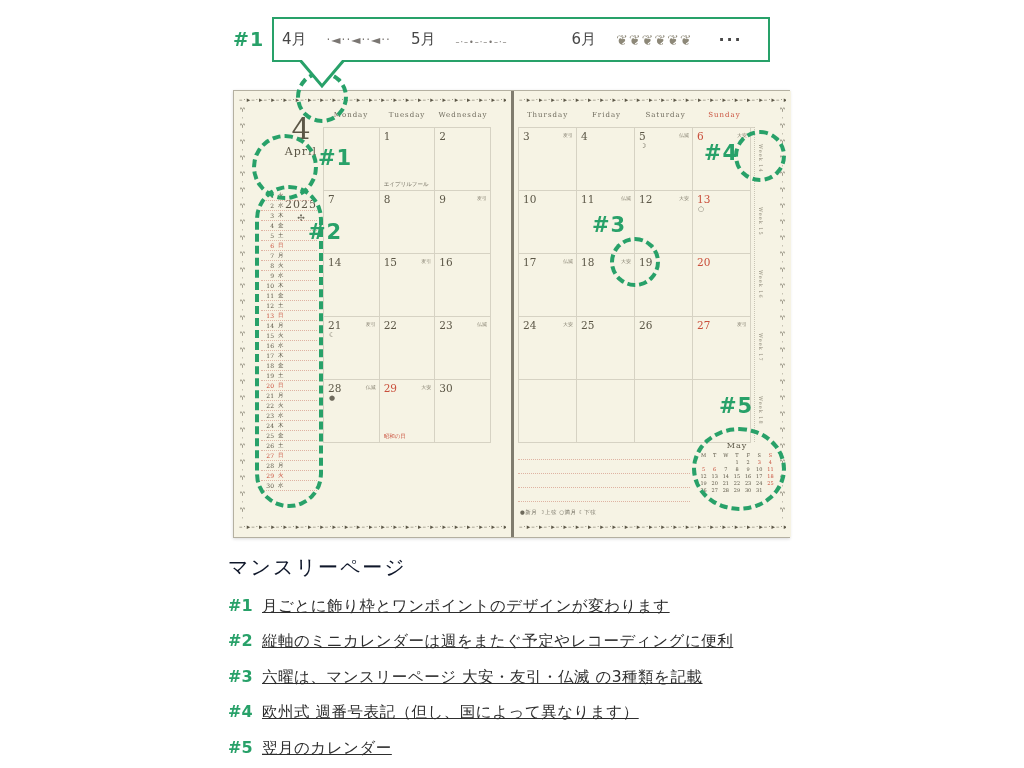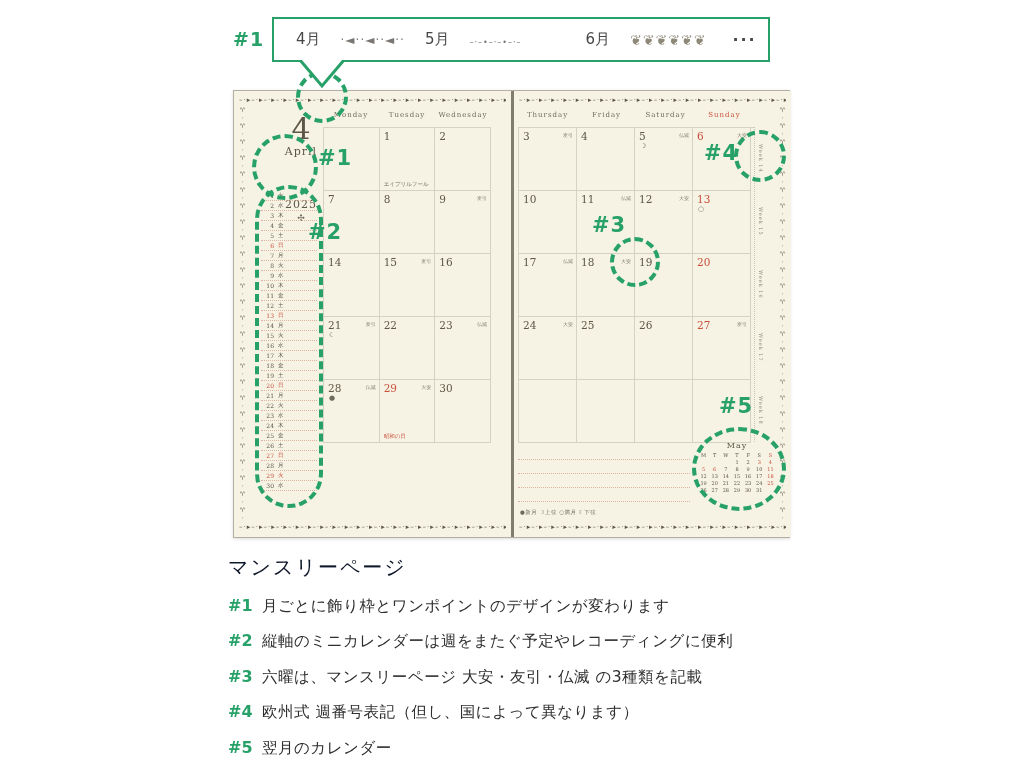--- a/index.html
+++ b/index.html
@@ -2,21 +2,21 @@
 <html style="--green: #28a169;"><head>
 <meta charset="utf-8">
 <style>
   * { margin:0; padding:0; box-sizing:border-box; }
   html,body { width:1024px; height:768px; background:#ffffff; font-family:"DejaVu Sans",sans-serif; overflow:hidden; }
   #canvas { position:relative; width:1024px; height:768px; background:#ffffff; }
 
   
   .callout-tag { position:absolute; color:var(--green); font-weight:bold; font-size:19px; letter-spacing:1px; }
   #callout-label { left:233px; top:28px; }
-  #callout-box { position:absolute; left:272px; top:17px; width:498px; height:45px; background:#fff; border:2px solid var(--green); display:flex; align-items:center; padding-left:22px; gap:20px; }
+  #callout-box { position:absolute; left:272px; top:17px; width:498px; height:45px; background:#fff; border:2px solid var(--green); display:flex; align-items:center; padding-left:8px; gap:20px; }
   .co-month { font-size:15px; color:#474747; }
   .co-decor { color:#7a7672; font-size:12px; letter-spacing:1px; white-space:nowrap; }
   .co-lines { width:96px; }
   .co-lines .dbl { border-top:3px double #7a7672; height:4px; }
   .co-lines .dash { font-size:8px; color:#7a7672; line-height:6px; letter-spacing:1px; overflow:hidden; white-space:nowrap; }
   .co-ellipsis { font-size:16px; font-weight:bold; color:#474747; letter-spacing:2px; margin-left:6px; }
   #callout-pointer { position:absolute; left:298px; top:60px; z-index:5; }
 
   
   #spread { position:absolute; left:233px; top:90px; width:557px; height:448px; background:#807c6e; border:1px solid #b4b0a1; box-shadow:0 1px 3px rgba(0,0,0,.15); }
@@ -78,21 +78,21 @@
 
   
   .gcircle { position:absolute; border:4px dashed var(--green); border-radius:50%; z-index:4; }
   .gbadge { position:absolute; color:var(--green); font-weight:bold; font-size:21px; letter-spacing:1px; z-index:6; }
 
   
   #legend { position:absolute; left:228px; top:554px; }
   #legend-title { font-size:20px; color:#0f172a; letter-spacing:2px; }
   .lg-item { display:flex; margin-top:14.5px; align-items:baseline; }
   .lg-tag { width:34px; color:var(--green); font-weight:bold; font-size:16px; }
-  .lg-text { font-size:15.5px; color:#2e2e2e; letter-spacing:.5px; }
+  .lg-text { font-size:15.5px; color:#2e2e2e; letter-spacing:.5px;text-decoration:underline; }
 </style>
 </head>
 <body>
 
 <div id="canvas">
 
   <div id="callout-label" class="callout-tag">#1</div>
   <div id="callout-box">
       <span class="co-month">4月</span>
       <span class="co-decor">·◄··◄··◄··</span>

